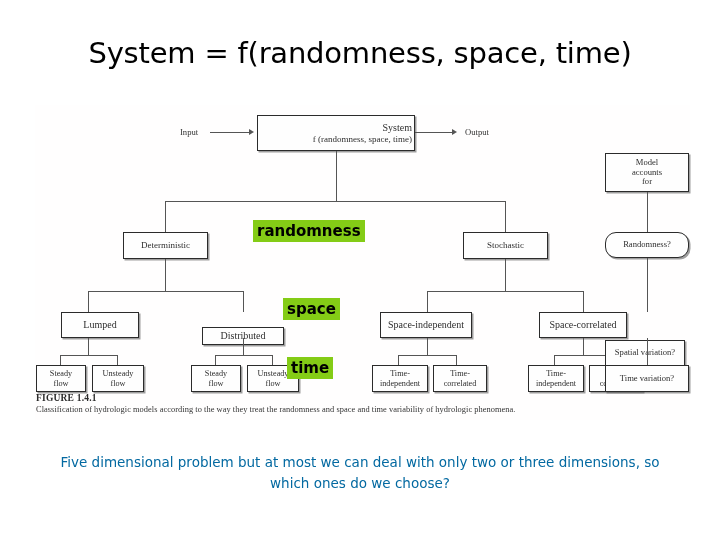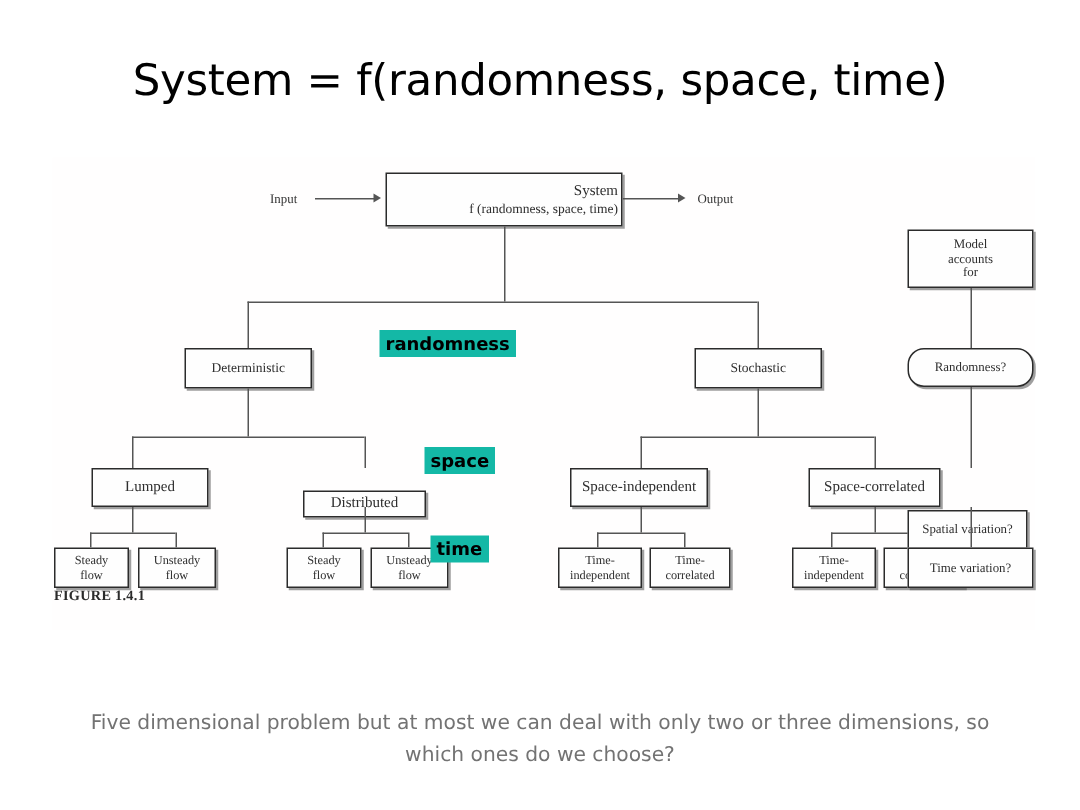--- a/index.html
+++ b/index.html
@@ -81,41 +81,40 @@
   .cap-text{
     position:absolute;left:36px;top:405px;width:640px;
     font-family:"Liberation Serif", serif;
     font-size:8.4px;color:#333;
     letter-spacing:.05px;
   }
 
   
   .anno{
     position:absolute;
-    background:#14b8a6;
+    background:#84cc16;
     font-family:"DejaVu Sans", sans-serif;
     font-weight:700;
-    font-size:12px;
+    font-size:15px;
     color:#000;
     padding:2px 4px;
     white-space:nowrap;
   }
   #anno-randomness{left:253px;top:220px;}
   #anno-space{left:283px;top:298px;}
   #anno-time{left:287px;top:357px;}
 
   
   .bottom{
     position:absolute;left:60px;top:452px;width:600px;
     text-align:center;
     font-family:"DejaVu Sans", sans-serif;
     font-size:13.5px;
     line-height:1.55;
-    color:#737373;
-    margin-top:20px;
+    color:#0369a1;
   }
 </style>
 </head>
 <body>
 
 <div class="slide">
 
   <div class="title">System = f(randomness, space, time)</div>
 
   <div class="figure">
@@ -239,20 +238,21 @@
       </div>
       <div class="ln lnv" style="left:612px;top:233px;height:27px;"></div>
 
       <div class="nbox rcol" style="left:570px;top:260px;width:84px;height:27px;">
         <span>Time variation?</span>
       </div>
 
     </div>
 
     <div class="cap-title" style="left:1px;top:288px;">FIGURE 1.4.1</div>
+    <div class="cap-text" style="left:1px;top:300px;width:650px;">Classification of hydrologic models according to the way they treat the randomness and space and time variability of hydrologic phenomena.</div>
   </div>
 
   <div class="anno" id="anno-randomness">randomness</div>
   <div class="anno" id="anno-space">space</div>
   <div class="anno" id="anno-time">time</div>
 
   <div class="bottom">Five dimensional problem but at most we can deal with only two or three dimensions, so which ones do we choose?</div>
 
 </div>
 

